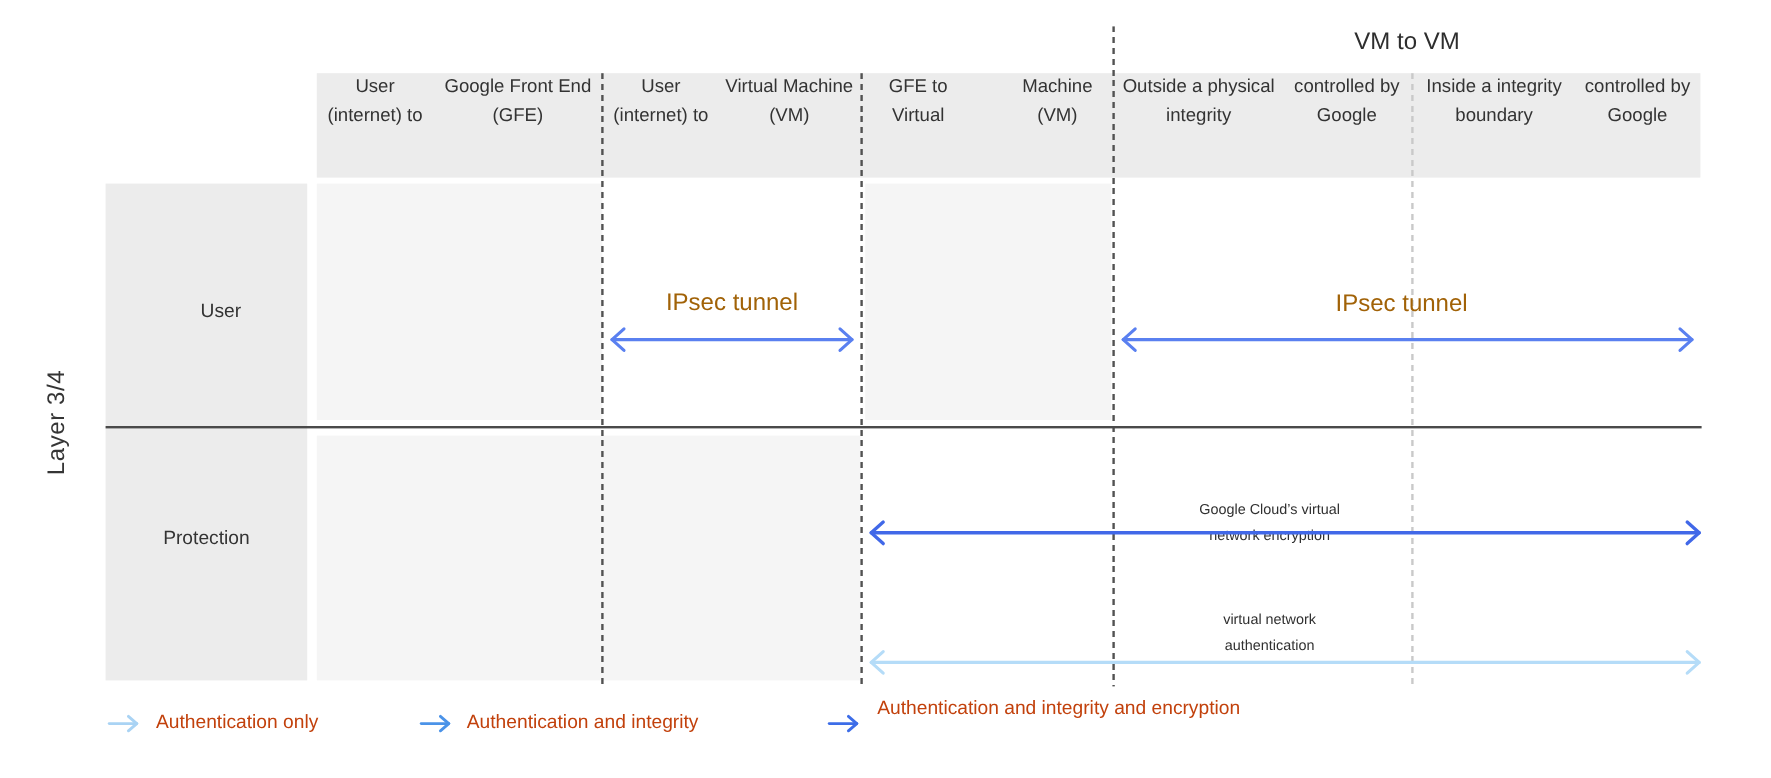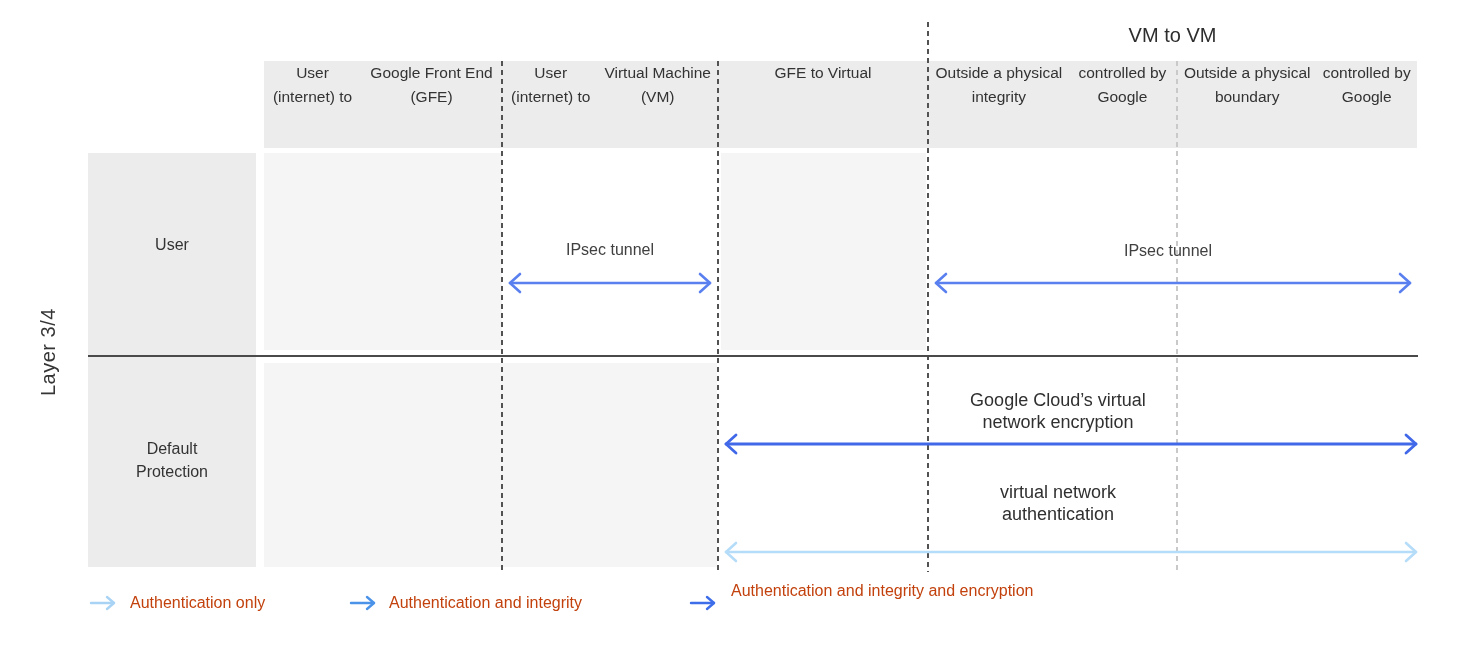--- a/index.html
+++ b/index.html
@@ -29,22 +29,22 @@
   .cell-gray{background:#f5f5f5;}
   
   .row-divider{left:88px;top:355px;width:1330px;height:2px;background:#4a4a4a;}
   .vdash{
     width:2px;
     background:repeating-linear-gradient(to bottom,#525252 0 5px,transparent 5px 9px);
   }
   .vdash.light{background:repeating-linear-gradient(to bottom,#c9c9c9 0 5px,transparent 5px 9px);}
   
   .note{text-align:center;}
-  .note.big{font-size:16px;color:#404040;}
-  .note.small{font-size:18px;line-height:22px;color:#303030;}
+  .note.big{font-size:20px;color:#a16207;}
+  .note.small{font-size:12px;line-height:22px;color:#303030;margin-top:24px;}
   
   .legend-label{font-size:16px;line-height:22px;color:#c2410c;}
   svg{display:block;}
 </style>
 </head>
 <body>
 
 <div class="canvas">
 
   <div class="abs vm2vm">VM to VM</div>
@@ -56,36 +56,36 @@
   <div class="abs hcell" style="left:264px;width:238px;">
     <div>User (internet) to</div>
     <div>Google Front End (GFE)</div>
   </div>
   <div class="abs hcell" style="left:503px;width:214px;">
     <div>User (internet) to</div>
     <div>Virtual Machine (VM)</div>
   </div>
   <div class="abs hcell" style="left:719px;width:208px;gap:24px;">
     <div>GFE to Virtual</div>
+    <div>Machine (VM)</div>
   </div>
   <div class="abs hcell" style="left:929px;width:247px;">
     <div>Outside a physical integrity</div>
     <div>controlled by Google</div>
   </div>
   <div class="abs hcell" style="left:1178px;width:239px;">
-    <div>Outside a physical boundary</div>
+    <div>Inside a integrity boundary</div>
     <div>controlled by Google</div>
   </div>
 
   <div class="abs row-label-col"></div>
-  <div class="abs rlabel" style="top:233px;">
+  <div class="abs rlabel" style="top:248px;padding-left:12px;">
     <div>User</div>
   </div>
   <div class="abs rlabel" style="top:437px;">
-    <div>Default</div>
     <div>Protection</div>
   </div>
 
   <div class="abs cell-gray" style="left:264px;top:153px;width:238px;height:197px;"></div>
   <div class="abs cell-gray" style="left:721px;top:153px;width:205px;height:197px;"></div>
   <div class="abs cell-gray" style="left:264px;top:363px;width:453px;height:204px;"></div>
 
   <div class="abs vdash" style="left:501px;top:61px;height:511px;"></div>
   <div class="abs vdash" style="left:717px;top:61px;height:511px;"></div>
   <div class="abs vdash" style="left:927px;top:22px;height:550px;"></div>

